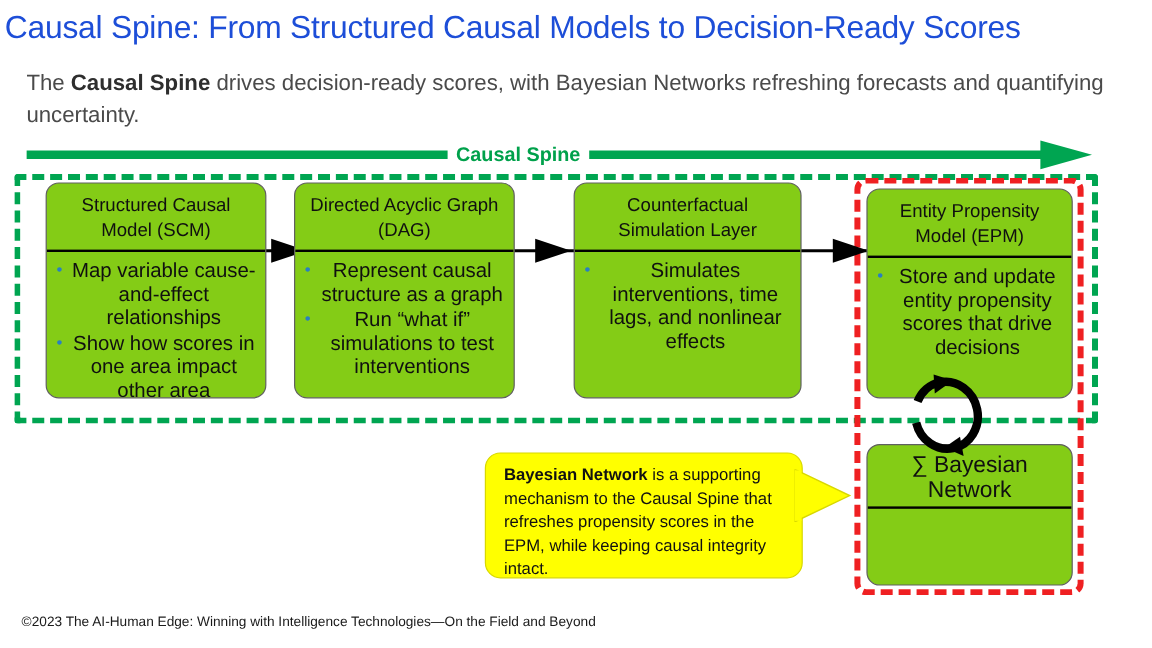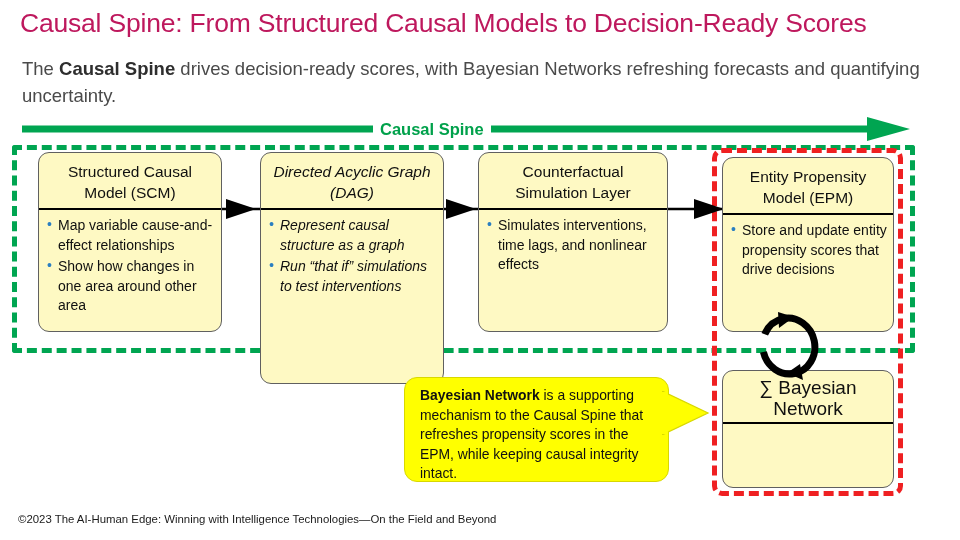--- a/index.html
+++ b/index.html
@@ -6,22 +6,22 @@
   body{
     width:960px;height:540px;background:#ffffff;overflow:hidden;
     font-family:"Liberation Sans", sans-serif;
     position:relative;
     -webkit-font-smoothing:antialiased;
   }
   .slide{position:absolute;inset:0;}
 
   
   #title{
-    position:absolute;left:20px;top:6px;width:930px;
-    font-size:26.5px;line-height:34px;color:#be185d;
+    position:absolute;left:4px;top:6px;width:930px;
+    font-size:26.5px;line-height:34px;color:#1d4ed8;
     letter-spacing:-0.2px;white-space:nowrap;
   }
   #subtitle{
     position:absolute;left:22px;top:55px;width:912px;
     font-size:18.5px;line-height:27px;color:#4a4a4a;
   }
   #subtitle b{color:#2e2e2e;font-weight:bold;}
 
   
   #spine-arrow{position:absolute;left:22px;top:116px;width:890px;height:26px;}
@@ -37,41 +37,41 @@
     border:5px dashed #00a551;border-radius:3px;box-sizing:border-box;
   }
   
   #red-region{
     position:absolute;left:712px;top:148px;width:191px;height:348px;
     border:5px dashed #ef2022;border-radius:10px;box-sizing:border-box;
   }
 
   
   .pbox{
-    position:absolute;background:#fef9c3;border:1.4px solid #606060;
+    position:absolute;background:#84cc16;border:1.4px solid #606060;
     border-radius:11px;box-sizing:border-box;overflow:hidden;
   }
   .pbox .ptitle{
     text-align:center;font-size:15.5px;line-height:21px;color:#101010;
     padding:8px 6px 5px 6px;
   }
   .pbox .divider{height:2.2px;background:#000000;margin:0;}
   .pbox ul{
     list-style:none;margin:0;padding:6px 6px 4px 8px;
   }
   .pbox li{
-    position:relative;font-size:14px;line-height:19.5px;color:#101010;
-    padding-left:11px;margin-bottom:2px;
+    position:relative;font-size:17px;line-height:19.5px;color:#101010;
+    padding-left:11px;margin-bottom:2px;text-align:center;
   }
   .pbox li:before{
     content:"•";position:absolute;left:0;top:-1px;color:#2a7fc1;font-size:14px;
   }
 
   #box1{left:38px;top:152px;width:184px;height:180px;}
-  #box2{left:260px;top:152px;width:184px;height:232px;font-style:italic;}
+  #box2{left:245px;top:152px;width:184px;height:180px;}
   #box3{left:478px;top:152px;width:190px;height:180px;}
   #box4{left:722px;top:157px;width:172px;height:175px;}
   #box5{left:722px;top:370px;width:172px;height:118px;}
   #box5 .ptitle{padding-top:6px;padding-bottom:3px;font-size:19px;}
 
   
   .conn{position:absolute;height:22px;}
   #conn1{left:208px;top:198px;width:66px;}
   #conn2{left:428px;top:198px;width:66px;}
   #conn3{left:654px;top:198px;width:82px;}
@@ -133,30 +133,30 @@
   <svg class="conn" id="conn3" viewBox="0 0 82 22">
     <line x1="0" y1="11" x2="82" y2="11" stroke="#000" stroke-width="2.6"></line>
     <polygon points="40,1 40,21 70,11" fill="#000"></polygon>
   </svg>
 
   <div class="pbox" id="box1">
     <div class="ptitle">Structured Causal Model (SCM)</div>
     <div class="divider"></div>
     <ul>
       <li>Map variable cause-and-effect relationships</li>
-      <li>Show how changes in one area around other area</li>
+      <li>Show how scores in one area impact other area</li>
     </ul>
   </div>
 
   <div class="pbox" id="box2">
     <div class="ptitle">Directed Acyclic Graph (DAG)</div>
     <div class="divider"></div>
     <ul>
       <li>Represent causal structure as a graph</li>
-      <li>Run “that if” simulations to test interventions</li>
+      <li>Run “what if” simulations to test interventions</li>
     </ul>
   </div>
 
   <div class="pbox" id="box4">
     <div class="ptitle">Entity Propensity Model (EPM)</div>
     <div class="divider"></div>
     <ul>
       <li>Store and update entity propensity scores that drive decisions</li>
     </ul>
   </div>

